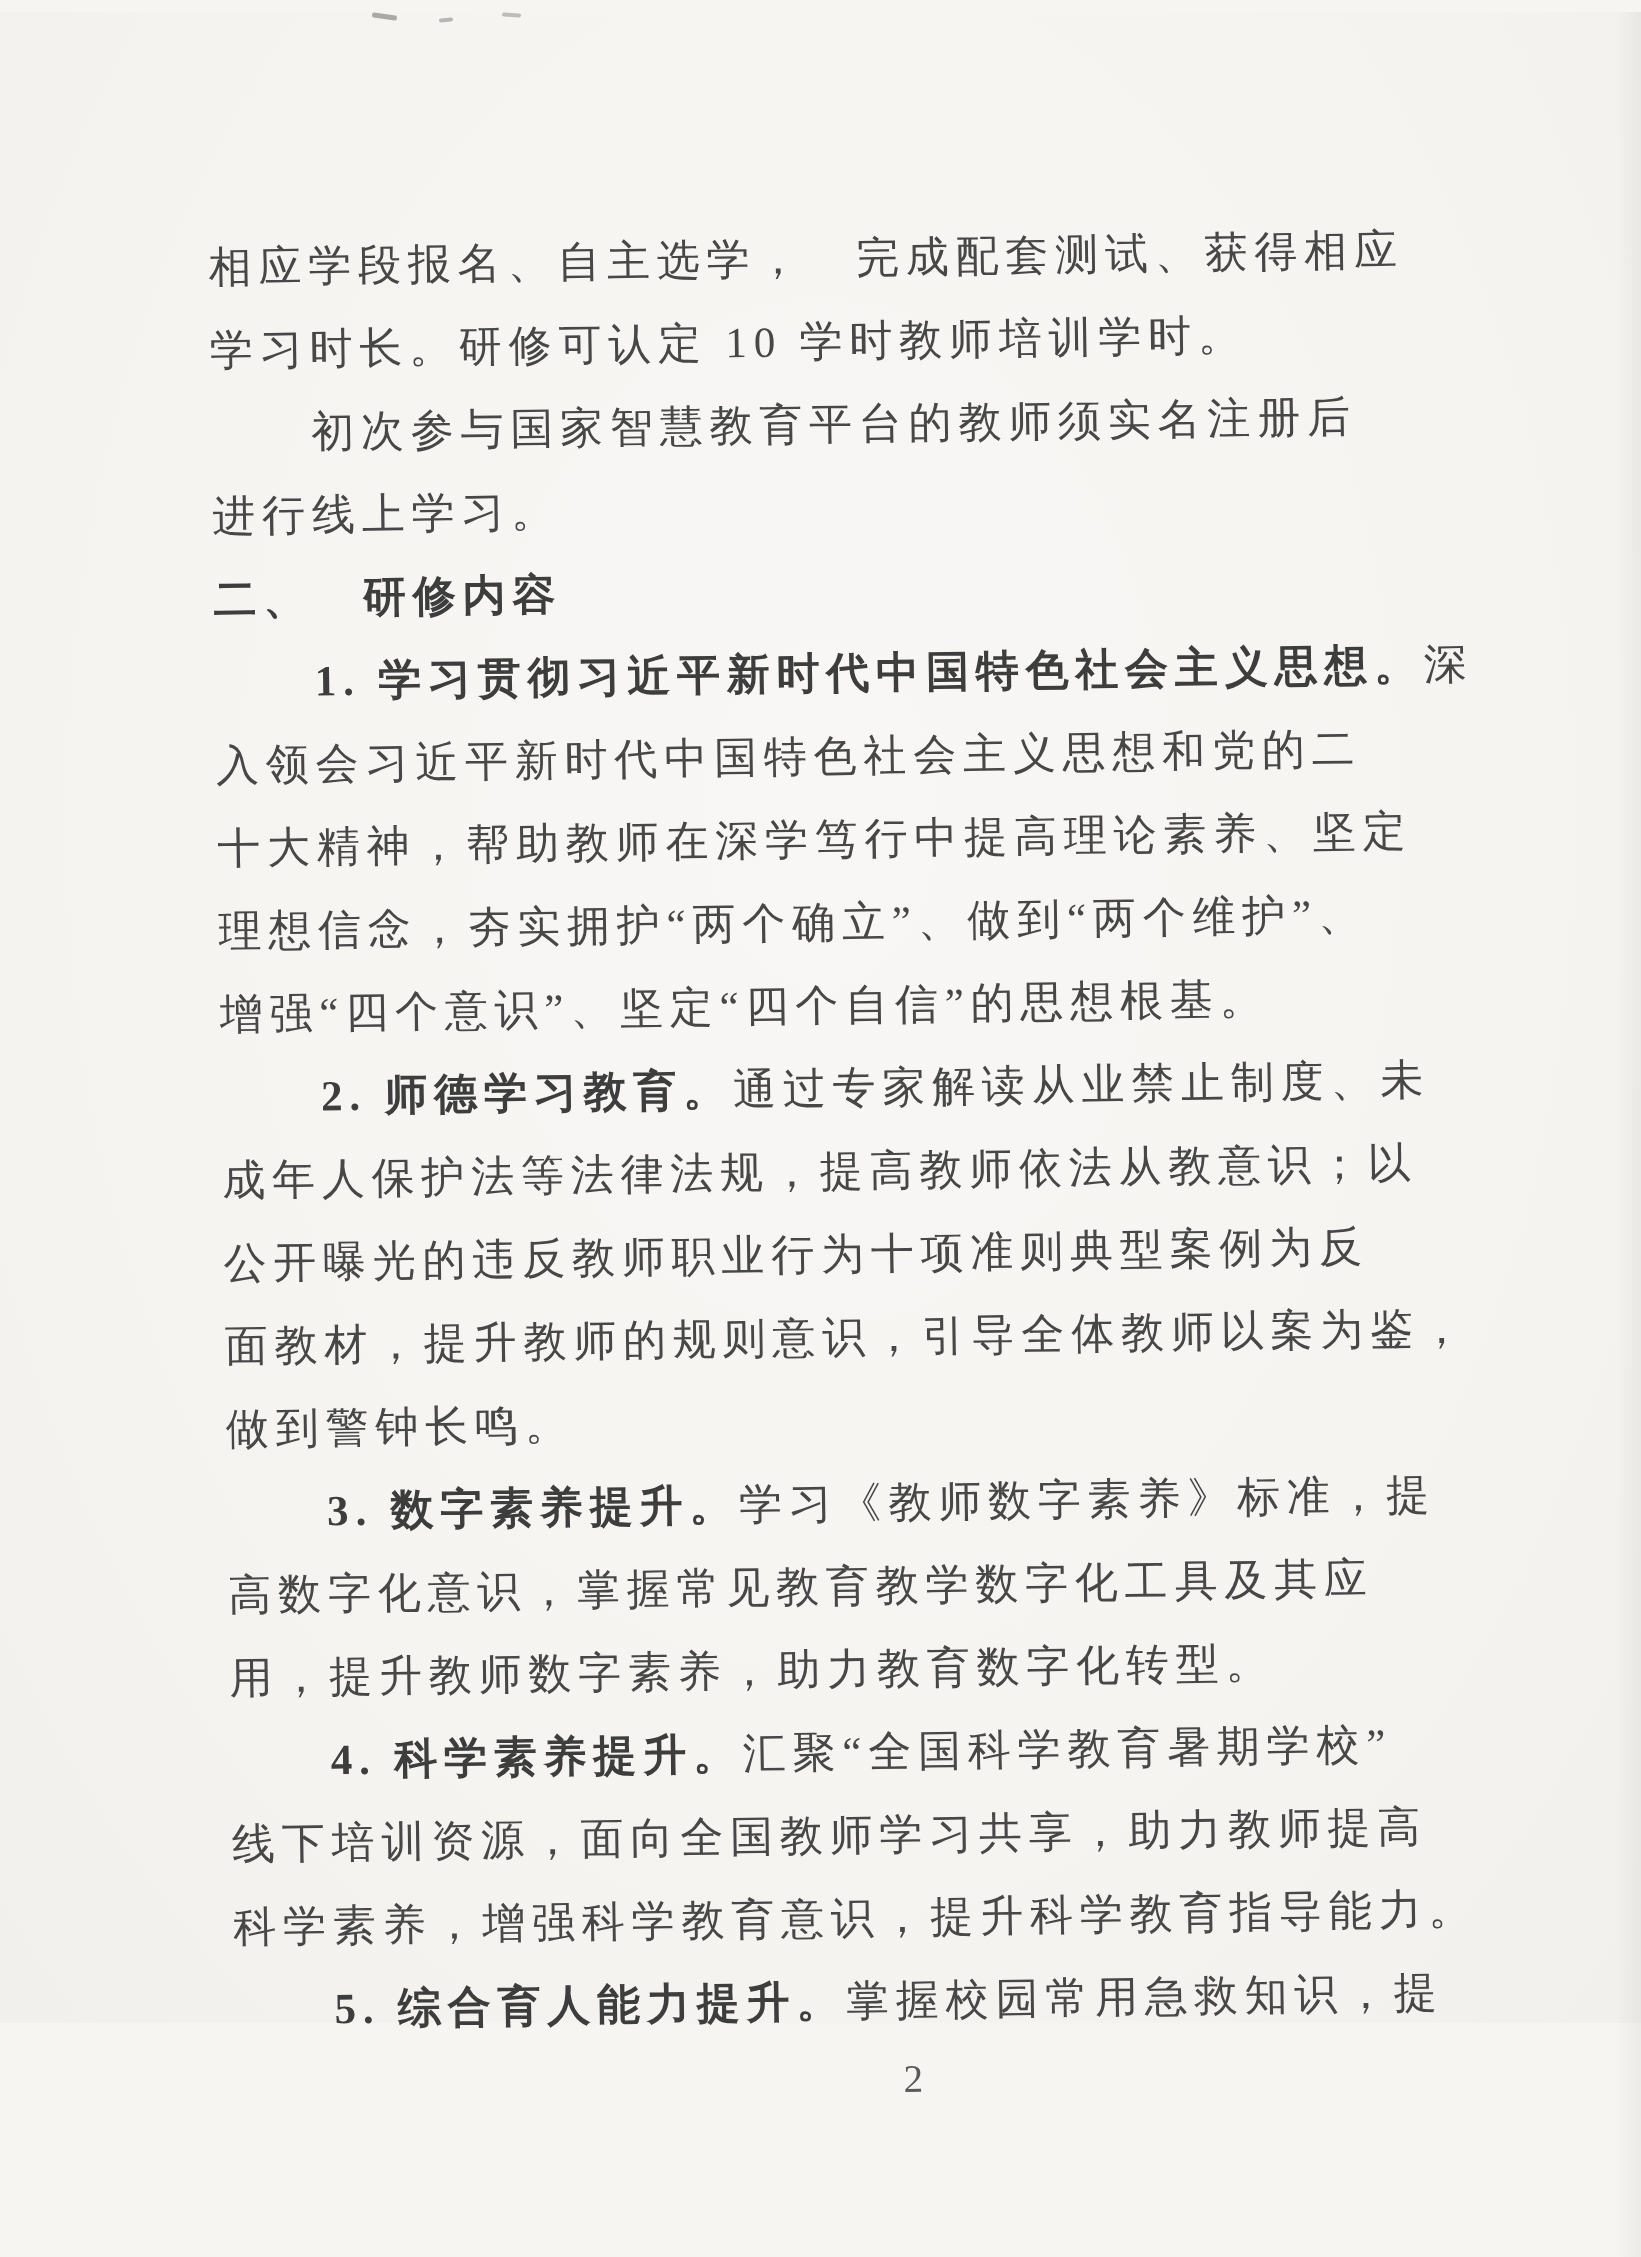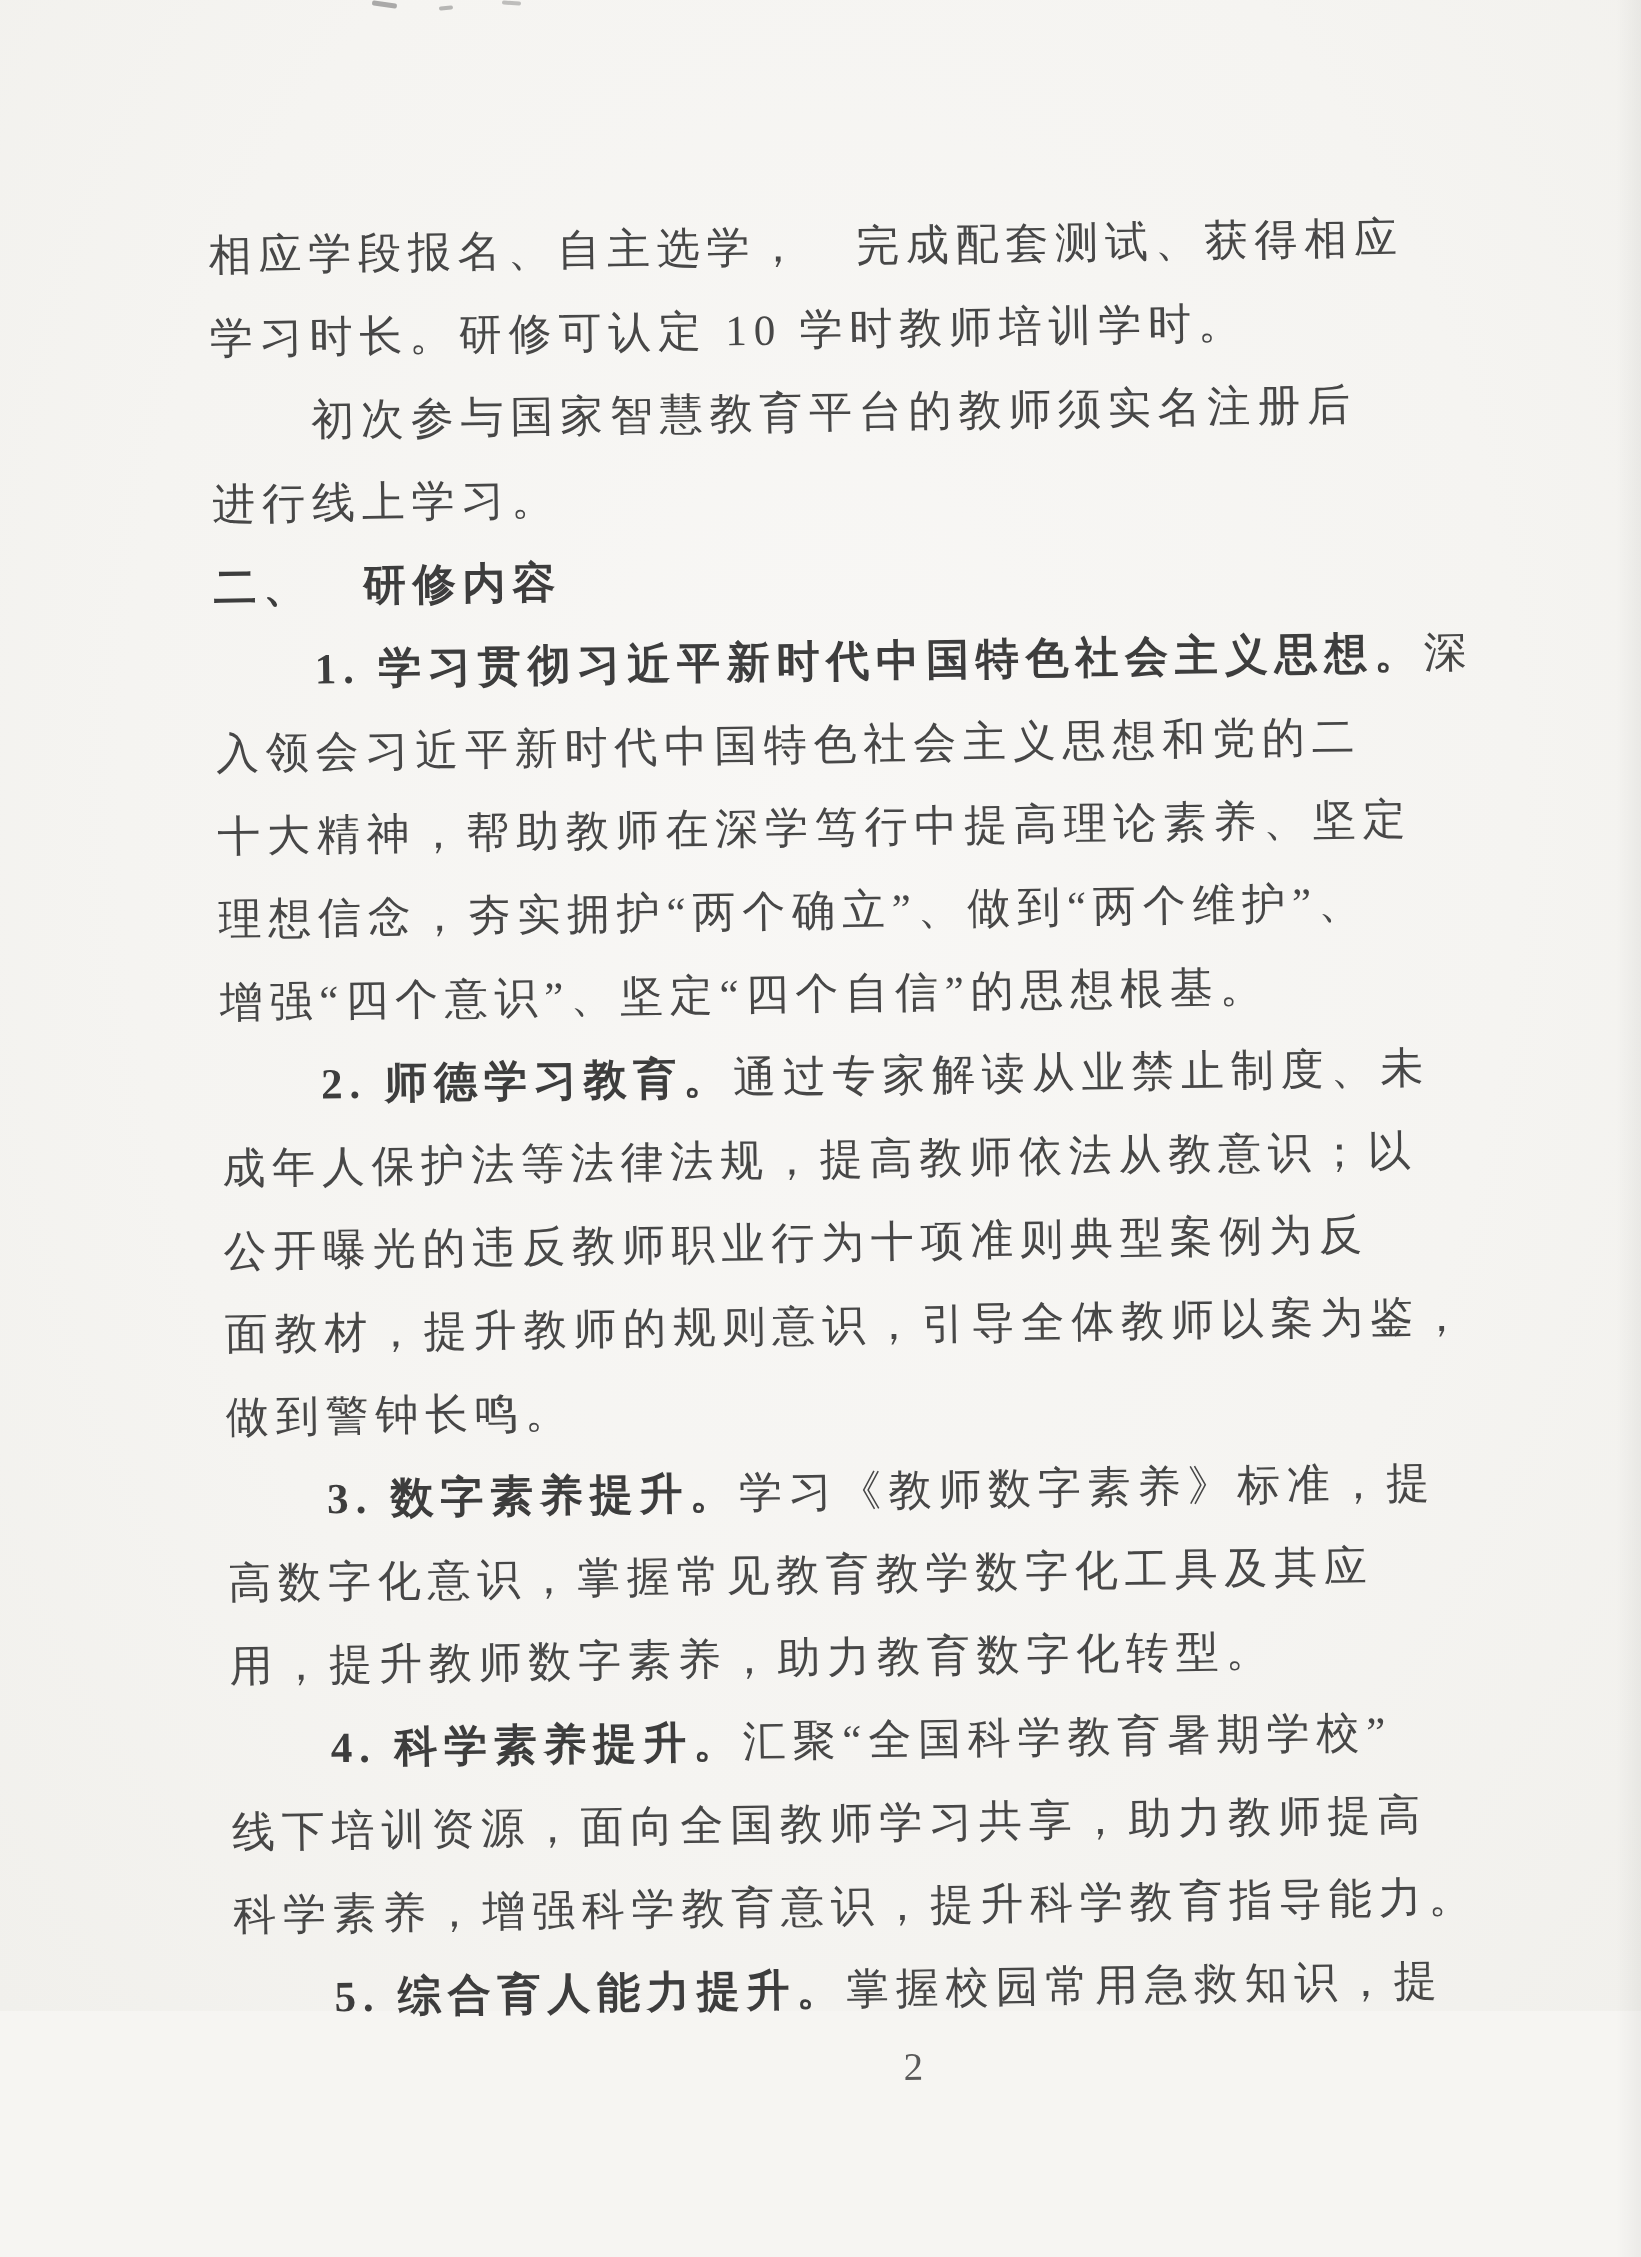--- a/index.html
+++ b/index.html
@@ -13,20 +13,21 @@
     background: #f6f5f2;
     font-family: "Liberation Serif", "DejaVu Serif", serif;
   }
   .page {
     position: relative;
     width: 1641px;
     height: 2011px;
     
     background:
       radial-gradient(ellipse at 50% 40%, #f8f7f5 0%, #f5f4f1 60%, #f1f0ec 100%);
+    margin-top: 12px;
   }
   .scan-rotate {
     position: absolute;
     left: 0;
     top: 0;
     width: 1641px;
     height: 2257px;
     transform: rotate(-0.85deg);
     transform-origin: 50% 45%;
   }

